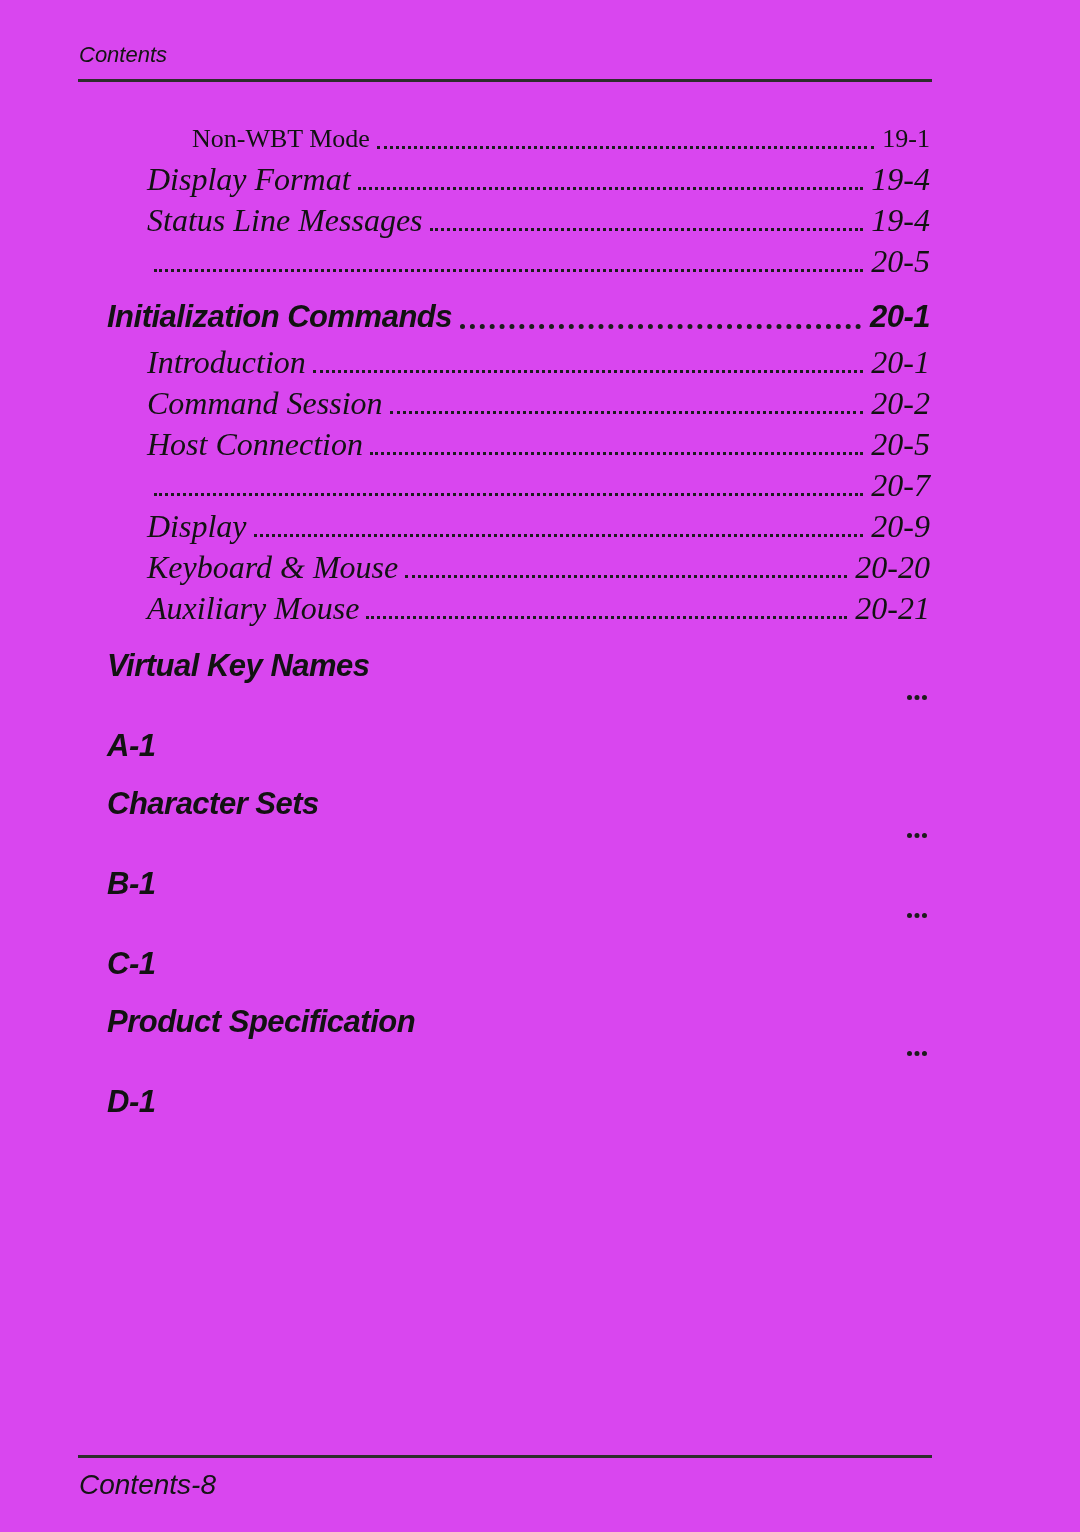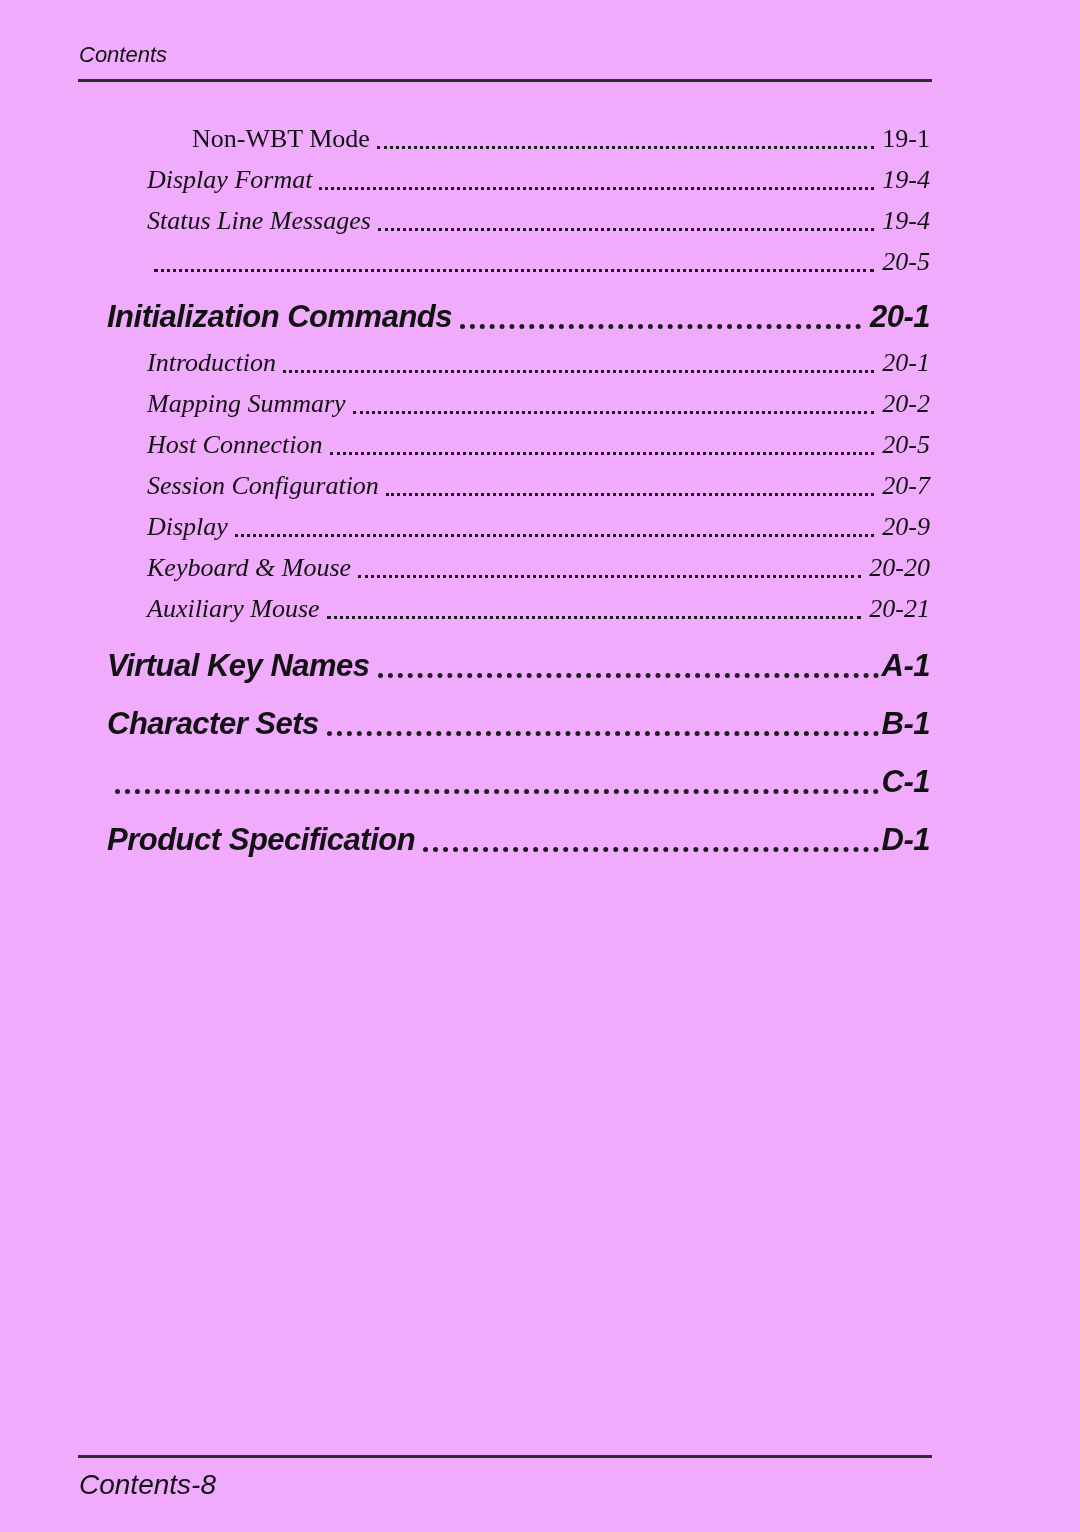--- a/index.html
+++ b/index.html
@@ -1,20 +1,20 @@
 <!DOCTYPE html>
 <html><head>
 <meta charset="utf-8">
 <style>
   * { margin:0; padding:0; box-sizing:border-box; }
   html,body { background:#ffffff; }
   .page {
     position:relative;
     width:1080px; height:1532px;
-    background:#f0abfc;
+    background:#d946ef;
     color:#121212;
     overflow:hidden;
     font-family:"Liberation Serif", serif;
   }
   .running-header {
     position:absolute; left:79px; top:42px;
     font-family:"Liberation Sans", sans-serif;
     font-style:italic;
     font-size:22px;
     color:#141414;
@@ -46,28 +46,29 @@
     letter-spacing:-0.5px;
   }
   .chapter .leader { border-bottom-width:5px; margin:0 9px 13px 8px; }
   
   .appendix {
     font-family:"Liberation Sans", sans-serif;
     font-weight:bold; font-style:italic;
     font-size:31px; line-height:58px;
     padding-left:29px;
     letter-spacing:-0.5px;
+    flex-direction:column;
   }
   .appendix .leader { border-bottom-width:5px; margin:0 3px 17px 8px; }
   .sub1 + .appendix { margin-top:8px; }
   
   .sub1 {
     font-family:"Liberation Serif", serif;
     font-style:italic;
-    font-size:26px; line-height:41px;
+    font-size:32px; line-height:41px;
     padding-left:69px;
   }
   
   .sub2 {
     font-family:"Liberation Serif", serif;
     font-style:normal;
     font-size:26px; line-height:41px;
     padding-left:114px;
   }
   .footer-rule {
@@ -113,31 +114,30 @@
         <span class="label">Initialization Commands</span>
         <span class="leader"></span>
         <span class="page-num">20-1</span>
       </div>
       <div class="row sub1">
         <span class="label">Introduction</span>
         <span class="leader"></span>
         <span class="page-num">20-1</span>
       </div>
       <div class="row sub1">
-        <span class="label">Mapping Summary</span>
+        <span class="label">Command Session</span>
         <span class="leader"></span>
         <span class="page-num">20-2</span>
       </div>
       <div class="row sub1">
         <span class="label">Host Connection</span>
         <span class="leader"></span>
         <span class="page-num">20-5</span>
       </div>
       <div class="row sub1">
-        <span class="label">Session Configuration</span>
         <span class="leader"></span>
         <span class="page-num">20-7</span>
       </div>
       <div class="row sub1">
         <span class="label">Display</span>
         <span class="leader"></span>
         <span class="page-num">20-9</span>
       </div>
       <div class="row sub1">
         <span class="label">Keyboard &amp; Mouse</span>

